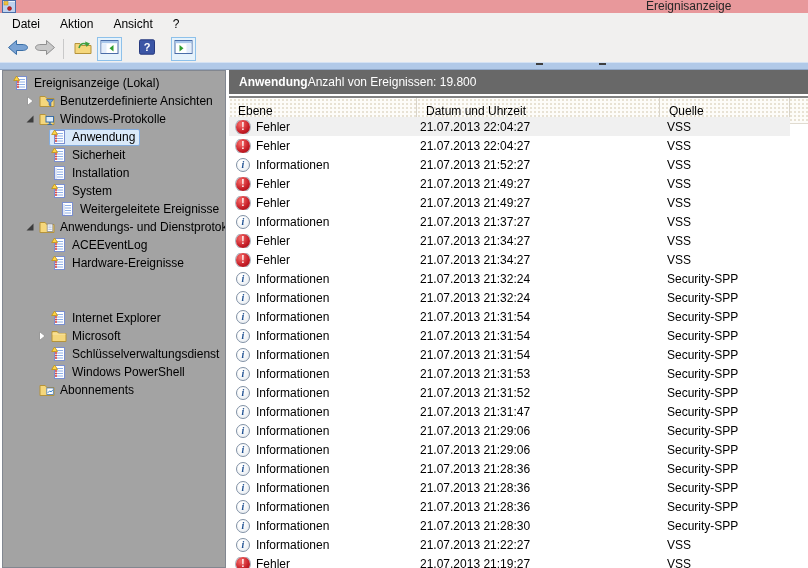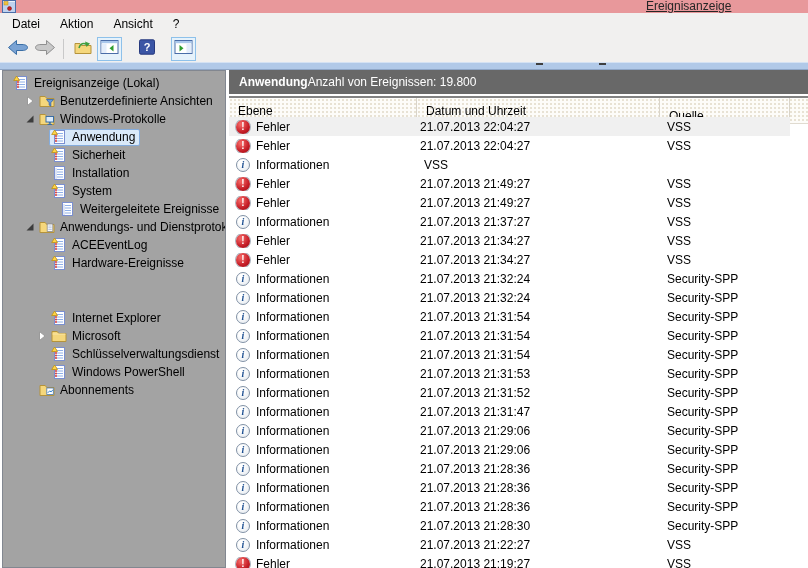--- a/index.html
+++ b/index.html
@@ -2,21 +2,21 @@
 <html><head>
 <meta charset="utf-8">
 <style>
   html,body{margin:0;padding:0;background:#fff;}
   .window{position:relative;width:808px;height:568px;overflow:hidden;
     font-family:"Liberation Sans",sans-serif;font-size:12px;color:#000;background:#fff;}
 
   
   .titlebar{position:absolute;left:0;top:0;width:808px;height:13px;background:#e8989b;}
   .app-icon{position:absolute;left:2px;top:0;width:16px;height:13px;overflow:hidden;}
-  .title-text{position:absolute;left:646px;top:-1px;color:#262626;font-size:12px;white-space:nowrap;text-decoration:underline;}
+  .title-text{position:absolute;left:646px;top:-1px;color:#262626;font-size:12px;white-space:nowrap;}
 
   
   .menubar{position:absolute;left:0;top:13px;width:808px;height:22px;background:#f1f0ef;
     display:flex;align-items:center;padding-left:2px;box-sizing:border-box;}
   .menu-item{padding:3px 10px;cursor:default;}
 
   
   .toolbar{position:absolute;left:0;top:35px;width:808px;height:27px;background:#f1f0ef;
     display:flex;align-items:center;padding-left:5px;box-sizing:border-box;}
   .tb-btn{width:25px;height:24px;display:flex;align-items:center;justify-content:center;
@@ -426,21 +426,21 @@
     <span class="count">Anzahl von Ereignissen: 19.800</span>
   </div>
 
   <div class="list-header">
       <div class="col-h" style="width: 188px; flex: 0 0 188px;">
         <span class="col-label">Ebene</span>
       </div>
       <div class="col-h" style="width: 243px; flex: 0 0 243px;">
         <span class="col-label">Datum und Uhrzeit</span>
       </div>
-      <div class="col-h" style="width: 130px; flex: 0 0 130px; align-items: flex-end;">
+      <div class="col-h" style="width: 130px; flex: 0 0 130px;">
         <span class="col-label">Quelle</span>
       </div>
       <div class="col-filler"></div>
     </div>
 
   <div class="rows">
       <div class="row hl">
         <div class="cell-level">
           <span class="lvl-icon error">!</span>
           <span>Fehler</span>
@@ -454,20 +454,21 @@
           <span>Fehler</span>
         </div>
         <div class="cell-date">21.07.2013 22:04:27</div>
         <div class="cell-src">VSS</div>
       </div>
       <div class="row">
         <div class="cell-level">
           <span class="lvl-icon info">i</span>
           <span>Informationen</span>
         </div>
+        <div class="cell-date">21.07.2013 21:52:27</div>
         <div class="cell-src">VSS</div>
       </div>
       <div class="row">
         <div class="cell-level">
           <span class="lvl-icon error">!</span>
           <span>Fehler</span>
         </div>
         <div class="cell-date">21.07.2013 21:49:27</div>
         <div class="cell-src">VSS</div>
       </div>

